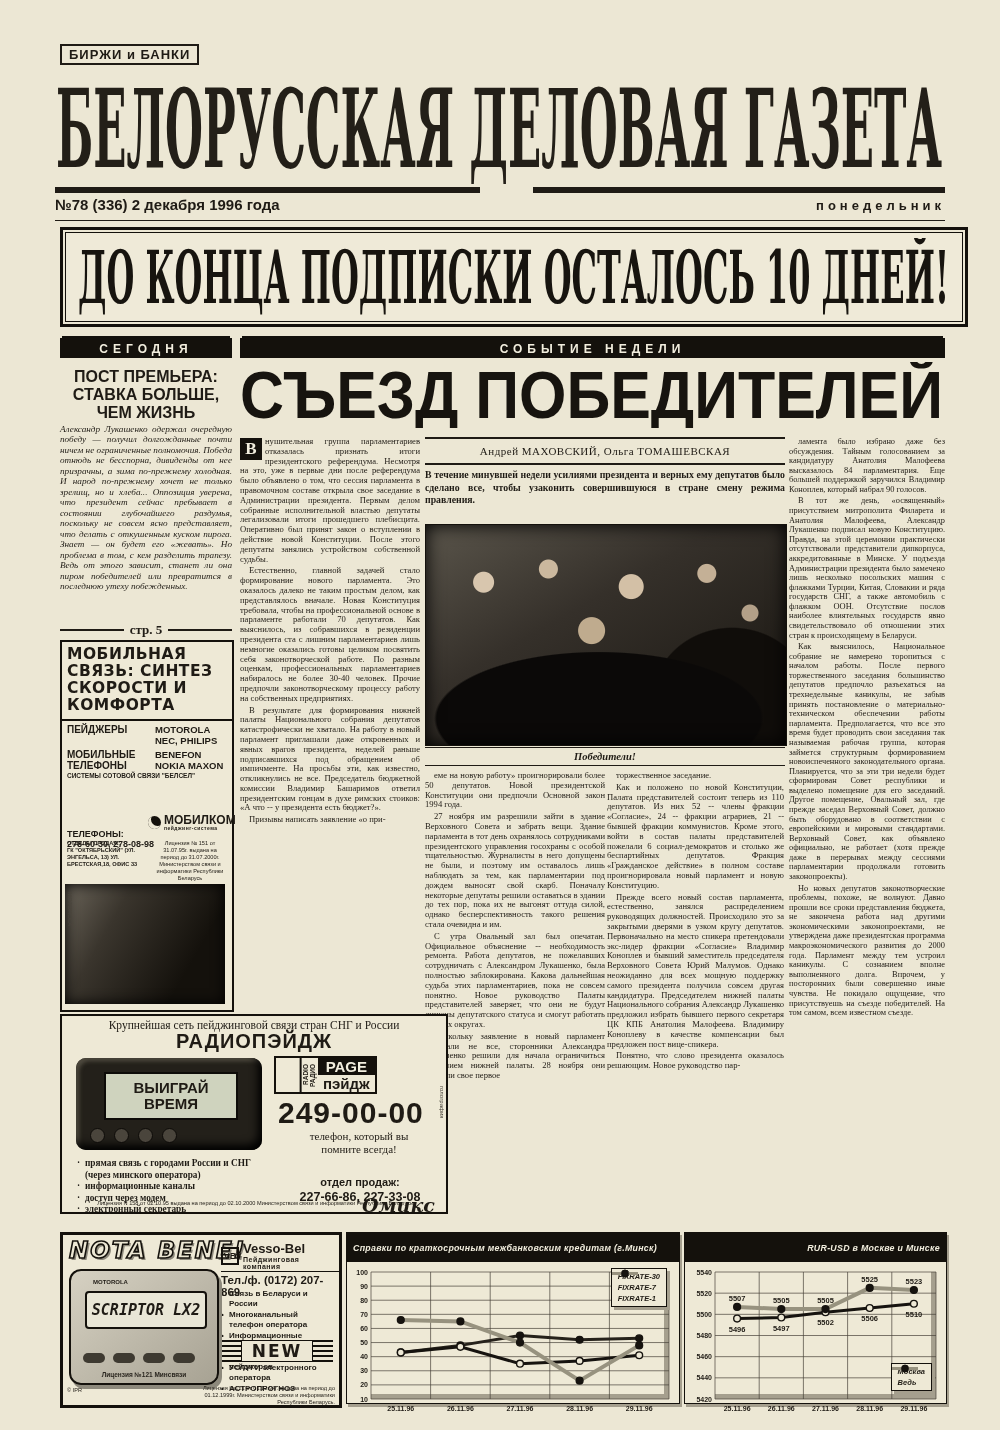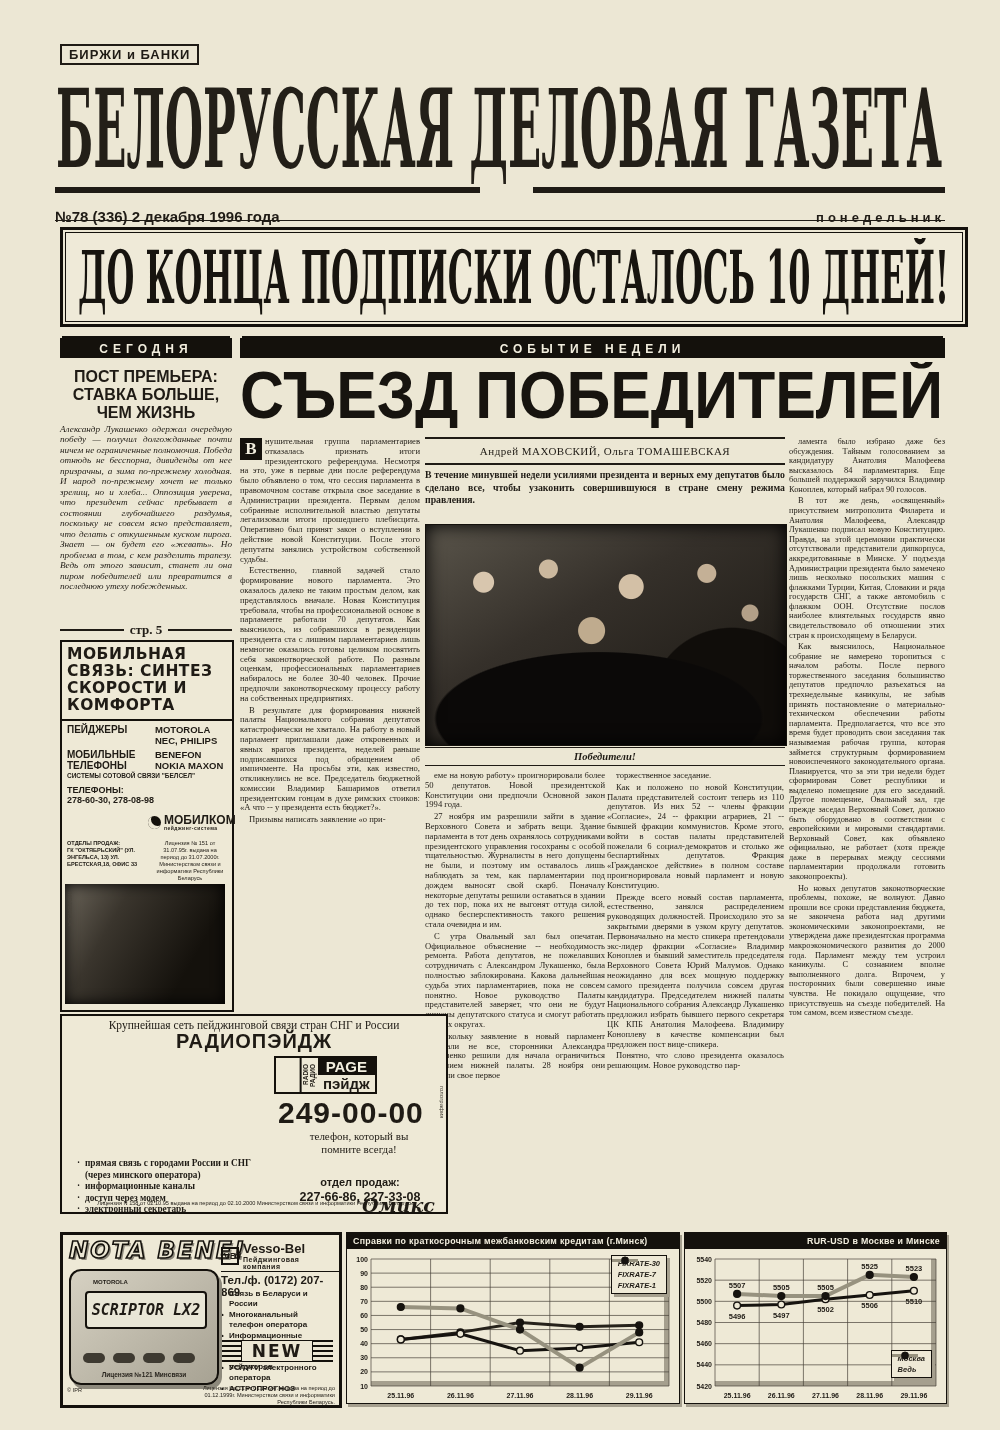--- a/index.html
+++ b/index.html
@@ -5,21 +5,21 @@
   html,body{margin:0;padding:0;background:#c9c4b2;}
   .page{position:relative;width:1000px;height:1430px;margin:0 auto;background:#ece7d4;
         font-family:"Liberation Serif",serif;color:#1f1b15;overflow:hidden;}
   .abs{position:absolute;}
   
   .kicker{border:2px solid #1f1b15;padding:1px 7px;font-family:"Liberation Sans",sans-serif;
           font-weight:bold;font-size:13px;letter-spacing:1px;background:#ece7d4;display:inline-block;}
   .masthead-svg,.banner-svg,.headline-svg{display:block;width:100%;height:100%;}
   .rule{background:#1f1b15;}
   .issue-line{display:flex;justify-content:space-between;align-items:baseline;
-              font-family:"Liberation Sans",sans-serif;font-weight:bold;margin-top:12px;}
+              font-family:"Liberation Sans",sans-serif;font-weight:bold;}
   .issue-left{font-size:15px;}
   .issue-right{font-size:13px;letter-spacing:4px;}
   
   .banner{border:3px solid #14110c;box-shadow:inset 0 0 0 2px #ece7d4, inset 0 0 0 3px #14110c;
           display:flex;align-items:center;justify-content:center;padding:8px 14px;background:#efead8;}
   
   .bar{background:#14110c;color:#f2eede;font-family:"Liberation Sans",sans-serif;font-weight:bold;
        font-size:12px;letter-spacing:5px;display:flex;align-items:center;justify-content:center;
        border-top:1px solid #14110c;box-shadow:0 -4px 0 -2px #14110c;}
   
@@ -51,21 +51,21 @@
   .caption{border-top:1.5px solid #1f1b15;border-bottom:1.5px solid #1f1b15;display:flex;
            align-items:center;justify-content:center;font-style:italic;font-weight:bold;font-size:10.5px;}
   
   .adbox{border:2px solid #14110c;background:#eee9d6;}
   .mobile-title{font-family:"DejaVu Sans",sans-serif;font-weight:bold;font-size:15.5px;line-height:1.1;
                 letter-spacing:.5px;border-bottom:2px solid #14110c;padding:4px 5px 5px;}
   .mobile-row{display:flex;justify-content:space-between;padding:3px 5px 0;}
   .mobile-label{font-family:"Liberation Sans",sans-serif;font-weight:bold;font-size:10px;width:84px;}
   .mobile-brands{font-family:"Liberation Sans",sans-serif;font-weight:bold;font-size:9.5px;width:72px;}
   .mobile-small{font-family:"Liberation Sans",sans-serif;font-weight:bold;font-size:6.5px;padding:1px 5px 0;}
-  .mobile-phones{font-family:"Liberation Sans",sans-serif;font-weight:bold;font-size:9px;padding:6px 5px 0;}
+  .mobile-phones{font-family:"Liberation Sans",sans-serif;font-weight:bold;font-size:9px;padding:6px 5px 0;margin-top:44px;}
   .mobilcom{display:flex;align-items:center;gap:3px;font-family:"Liberation Sans",sans-serif;
             font-weight:bold;font-size:12px;}
   .mobilcom-dot{width:13px;height:13px;border-radius:50%;background:#14110c;
                 box-shadow:inset 3px -3px 0 #eee9d6;}
   .finesmall{font-size:5.6px;line-height:1.25;font-family:"Liberation Sans",sans-serif;}
   .mobile-photo{background:linear-gradient(120deg,#6b655a 0%,#3a352d 30%,#14110c 75%),#14110c;
                 box-shadow:inset 0 0 14px #000;}
   
   .rp-tagline{text-align:center;font-size:11.5px;padding-top:3px;}
   .rp-name{text-align:center;font-family:"Liberation Sans",sans-serif;font-weight:bold;font-size:20px;
@@ -112,21 +112,21 @@
   .pager2-screen{position:absolute;left:14px;top:20px;width:118px;height:34px;background:#e9e6d6;
                  border:2px solid #14110c;border-radius:4px;display:flex;align-items:center;justify-content:center;
                  font-family:"DejaVu Sans Mono",monospace;font-style:italic;font-weight:bold;font-size:15px;}
   .pager2-btns{position:absolute;left:12px;bottom:20px;display:flex;gap:8px;}
   .pager2-btns span{width:22px;height:10px;border-radius:5px;background:#3e3a31;}
   .pager2-lic{position:absolute;left:0;right:0;bottom:5px;text-align:center;
               font-family:"Liberation Sans",sans-serif;font-weight:bold;font-size:6.5px;color:#2a261f;}
   
   .chart{border:1.5px solid #14110c;background:#eee9d6;box-shadow:2px 3px 0 #a59f8e;}
   .chart-header{background:#14110c;color:#f2eede;font-family:"Liberation Sans",sans-serif;font-weight:bold;
-                font-size:8.8px;display:flex;align-items:center;padding:0 6px;height:16px;letter-spacing:.3px;}
+                font-size:8.8px;display:flex;align-items:center;padding:0 6px;height:29px;letter-spacing:.3px;font-style:italic;}
   .chart-header.right{justify-content:flex-end;}
   .chart-plot{position:relative;}
   .chart-plot svg{position:absolute;left:0;top:0;}
   .legend{position:absolute;background:#eee9d6;border:1px solid #14110c;box-shadow:3px 3px 0 #a59f8e;
           padding:3px 6px;display:flex;flex-direction:column;gap:2px;}
   .legend-row{display:flex;align-items:center;gap:4px;font-family:"Liberation Sans",sans-serif;
               font-weight:bold;font-style:italic;font-size:7.5px;}
   .vtext{writing-mode:vertical-rl;font-size:6px;font-family:"Liberation Sans",sans-serif;color:#4a453c;}
 </style>
 </head>
@@ -227,20 +227,29 @@
   <div class="abs bodycol" style="left:607px;top:771px;width:177px;height:444px;">
     <span><p>торжественное заседание.</p><p>Как и положено по новой Конституции, Палата представителей состоит теперь из 110 депутатов. Из них 52 -- члены фракции «Согласие», 24 -- фракции аграриев, 21 -- бывшей фракции коммунистов. Кроме этого, войти в состав палаты представителей пожелали 6 социал-демократов и столько же беспартийных депутатов. Фракция «Гражданское действие» в полном составе проигнорировала новый парламент и новую Конституцию.</p><p>Прежде всего новый состав парламента, естественно, занялся распределением руководящих должностей. Происходило это за закрытыми дверями в узком кругу депутатов. Первоначально на место спикера претендовали экс-лидер фракции «Согласие» Владимир Коноплев и бывший заместитель председателя Верховного Совета Юрий Малумов. Однако неожиданно для всех мощную поддержку самого президента получила совсем другая кандидатура. Председателем нижней палаты Национального собрания Александр Лукашенко предложил избрать бывшего первого секретаря ЦК КПБ Анатолия Малофеева. Владимиру Коноплеву в качестве компенсации был предложен пост вице-спикера.</p><p>Понятно, что слово президента оказалось решающим. Новое руководство пар-</p></span>
   </div>
   <div class="abs bodycol" style="left:789px;top:437px;width:156px;height:778px;font-size:8.4px;">
     <span><p>ламента было избрано даже без обсуждения. Тайным голосованием за кандидатуру Анатолия Малофеева высказалось 84 парламентария. Еще большей поддержкой заручился Владимир Коноплев, который набрал 90 голосов.</p><p>В тот же день, «освященный» присутствием митрополита Филарета и Анатолия Малофеева, Александр Лукашенко подписал новую Конституцию. Правда, на этой церемонии практически отсутствовали представители дипкорпуса, аккредитованные в Минске. У подъезда Администрации президента было замечено лишь несколько посольских машин с флажками Турции, Китая, Словакии и ряда государств СНГ, а также автомобиль с флажком ООН. Отсутствие послов наиболее влиятельных государств явно свидетельствовало об отношении этих стран к происходящему в Беларуси.</p><p>Как выяснилось, Национальное собрание не намерено торопиться с началом работы. После первого торжественного заседания большинство депутатов предпочло разъехаться на трехнедельные каникулы, не забыв принять постановление о материально-техническом обеспечении работы парламента. Предполагается, что все это время будет проводить свои заседания так называемая рабочая группа, которая займется структурным формированием новоиспеченного законодательного органа. Планируется, что за эти три недели будет сформирован Совет республики и выделено помещение для его заседаний. Другое помещение, Овальный зал, где прежде заседал Верховный Совет, должно быть оборудовано в соответствии с европейскими и мировыми стандартами. Верховный Совет, как объявлено официально, не работает (хотя прежде даже в перерывах между сессиями парламентарии продолжали готовить законопроекты).</p><p>Но новых депутатов законотворческие проблемы, похоже, не волнуют. Давно прошли все сроки представления бюджета, не закончена работа над другими экономическими законопроектами, не утверждена даже президентская программа макроэкономического развития до 2000 года. Парламент между тем устроил каникулы. С сознанием вполне выполненного долга. Впрочем, у посторонних были совершенно иные чувства. Не покидало ощущение, что присутствуешь на съезде победителей. На том самом, всем известном съезде.</p></span>
   </div>
 
   <div class="abs adbox" style="left:60px;top:1014px;width:384px;height:196px;box-shadow:0 0 0 1px #ece7d4 inset;">
     <div class="rp-tagline">Крупнейшая сеть пейджинговой связи стран СНГ и России</div>
     <div class="rp-name">РАДИОПЭЙДЖ</div>
+    <div class="abs pager1" style="left:14px;top:42px;width:186px;height:92px;">
+      <div class="pager1-screen">ВЫИГРАЙ ВРЕМЯ</div>
+      <div class="pager1-btns">
+          <span></span>
+          <span></span>
+          <span></span>
+          <span></span>
+        </div>
+    </div>
     <div class="abs rp-logo" style="left:212px;top:40px;height:34px;padding-left:24px;">
       <span class="rp-logo-rot">RADIO РАДИО</span>
       <span class="rp-logo-main">
         <span class="rp-logo-page">PAGE</span>
         <span class="rp-logo-page2">пэйдж</span>
       </span>
     </div>
     <div class="abs rp-phone" style="left:216px;top:82px;">249-00-00</div>
     <div class="abs rp-note" style="left:232px;top:114px;width:130px;">телефон, который вы помните всегда!</div>
     <ul class="dotlist abs" style="left:14px;top:142px;width:196px;">

